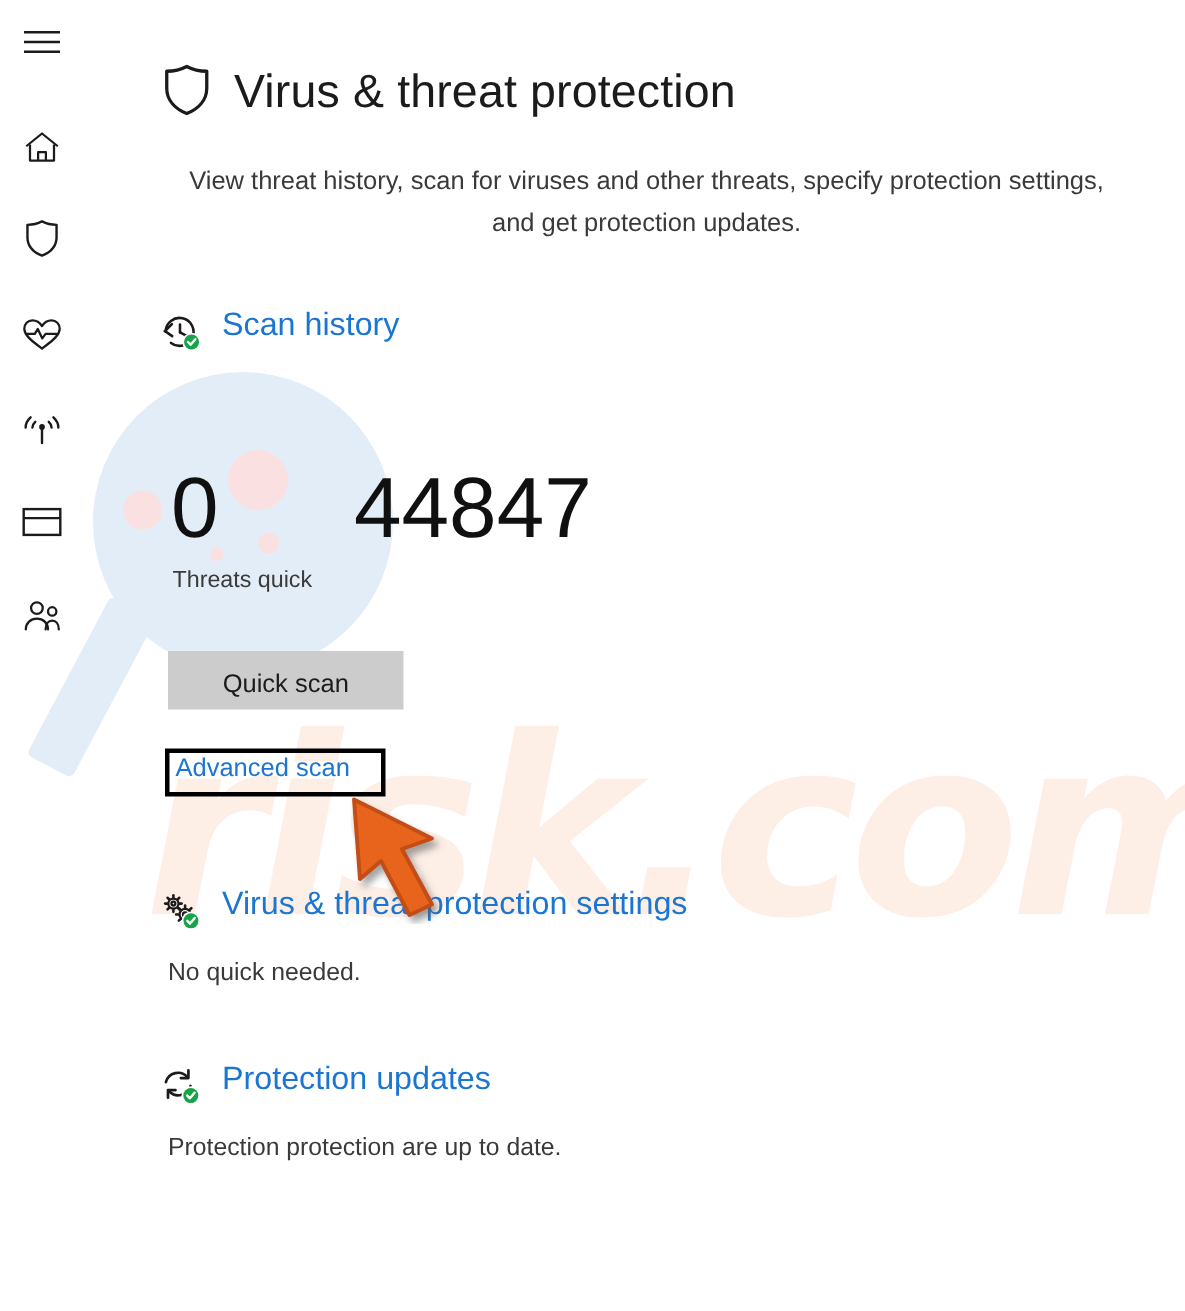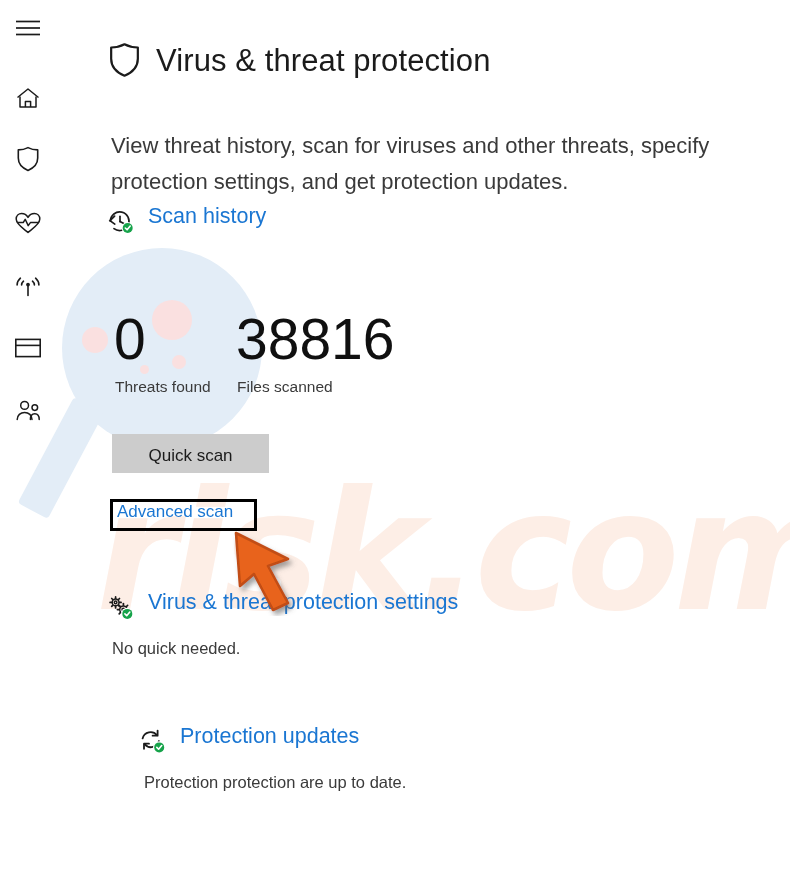--- a/index.html
+++ b/index.html
@@ -138,25 +138,26 @@
     font-size: 31px;
     font-weight: 400;
     color: #1b1b1b;
     letter-spacing: 0.1px;
     line-height: 1;
   }
 
   .page-desc {
     position: absolute;
     left: 111px;
-    top: 106px;
+    top: 90px;
     width: 640px;
-    font-size: 22px;
+    font-size: 17px;
     line-height: 1.62;
     color: #3a3a3a;
+    text-align: center;
   }
 
   .section {
     position: absolute;
     left: 106px;
   }
   .section-head {
     display: flex;
     align-items: flex-start;
     height: 32px;
@@ -181,21 +182,21 @@
   .section-note {
     font-size: 16.5px;
     color: #3a3a3a;
     line-height: 1.55;
     margin-left: 6px;
   }
 
   
   #scan-history-section { top: 206px; }
   #settings-section     { top: 592px; }
-  #updates-section      { top: 726px; margin-left: 32px; }
+  #updates-section      { top: 709px; }
 
   .note-block { margin-top: 12px; }
   .note-block .section-note { display: block; }
   .note-block .section-note + .section-note { margin-top: 10px; }
 
   
   .stats {
     position: absolute;
     left: 108px;
     top: 310px;
@@ -386,25 +387,24 @@
             <polyline points="19.3,21.0 21.1,22.8 24.2,19.1" fill="none" stroke="#ffffff" stroke-width="1.6" stroke-linecap="round" stroke-linejoin="round"></polyline>
           </svg>
         </span>
         <span class="section-link">Scan history</span>
       </div>
     </section>
 
     <div class="stats">
       <div class="stat threats">
         <span class="stat-value">0</span>
-        <span class="stat-label">Threats found</span>
+        <span class="stat-label">Threats quick</span>
       </div>
       <div class="stat files">
-        <span class="stat-value">38816</span>
-        <span class="stat-label">Files scanned</span>
+        <span class="stat-value">44847</span>
       </div>
     </div>
 
     <button class="quick-scan-button">Quick scan</button>
 
     <div class="advanced-scan-highlight">
       <span class="advanced-scan-link">Advanced scan</span>
     </div>
 
     <section class="section" id="settings-section">

